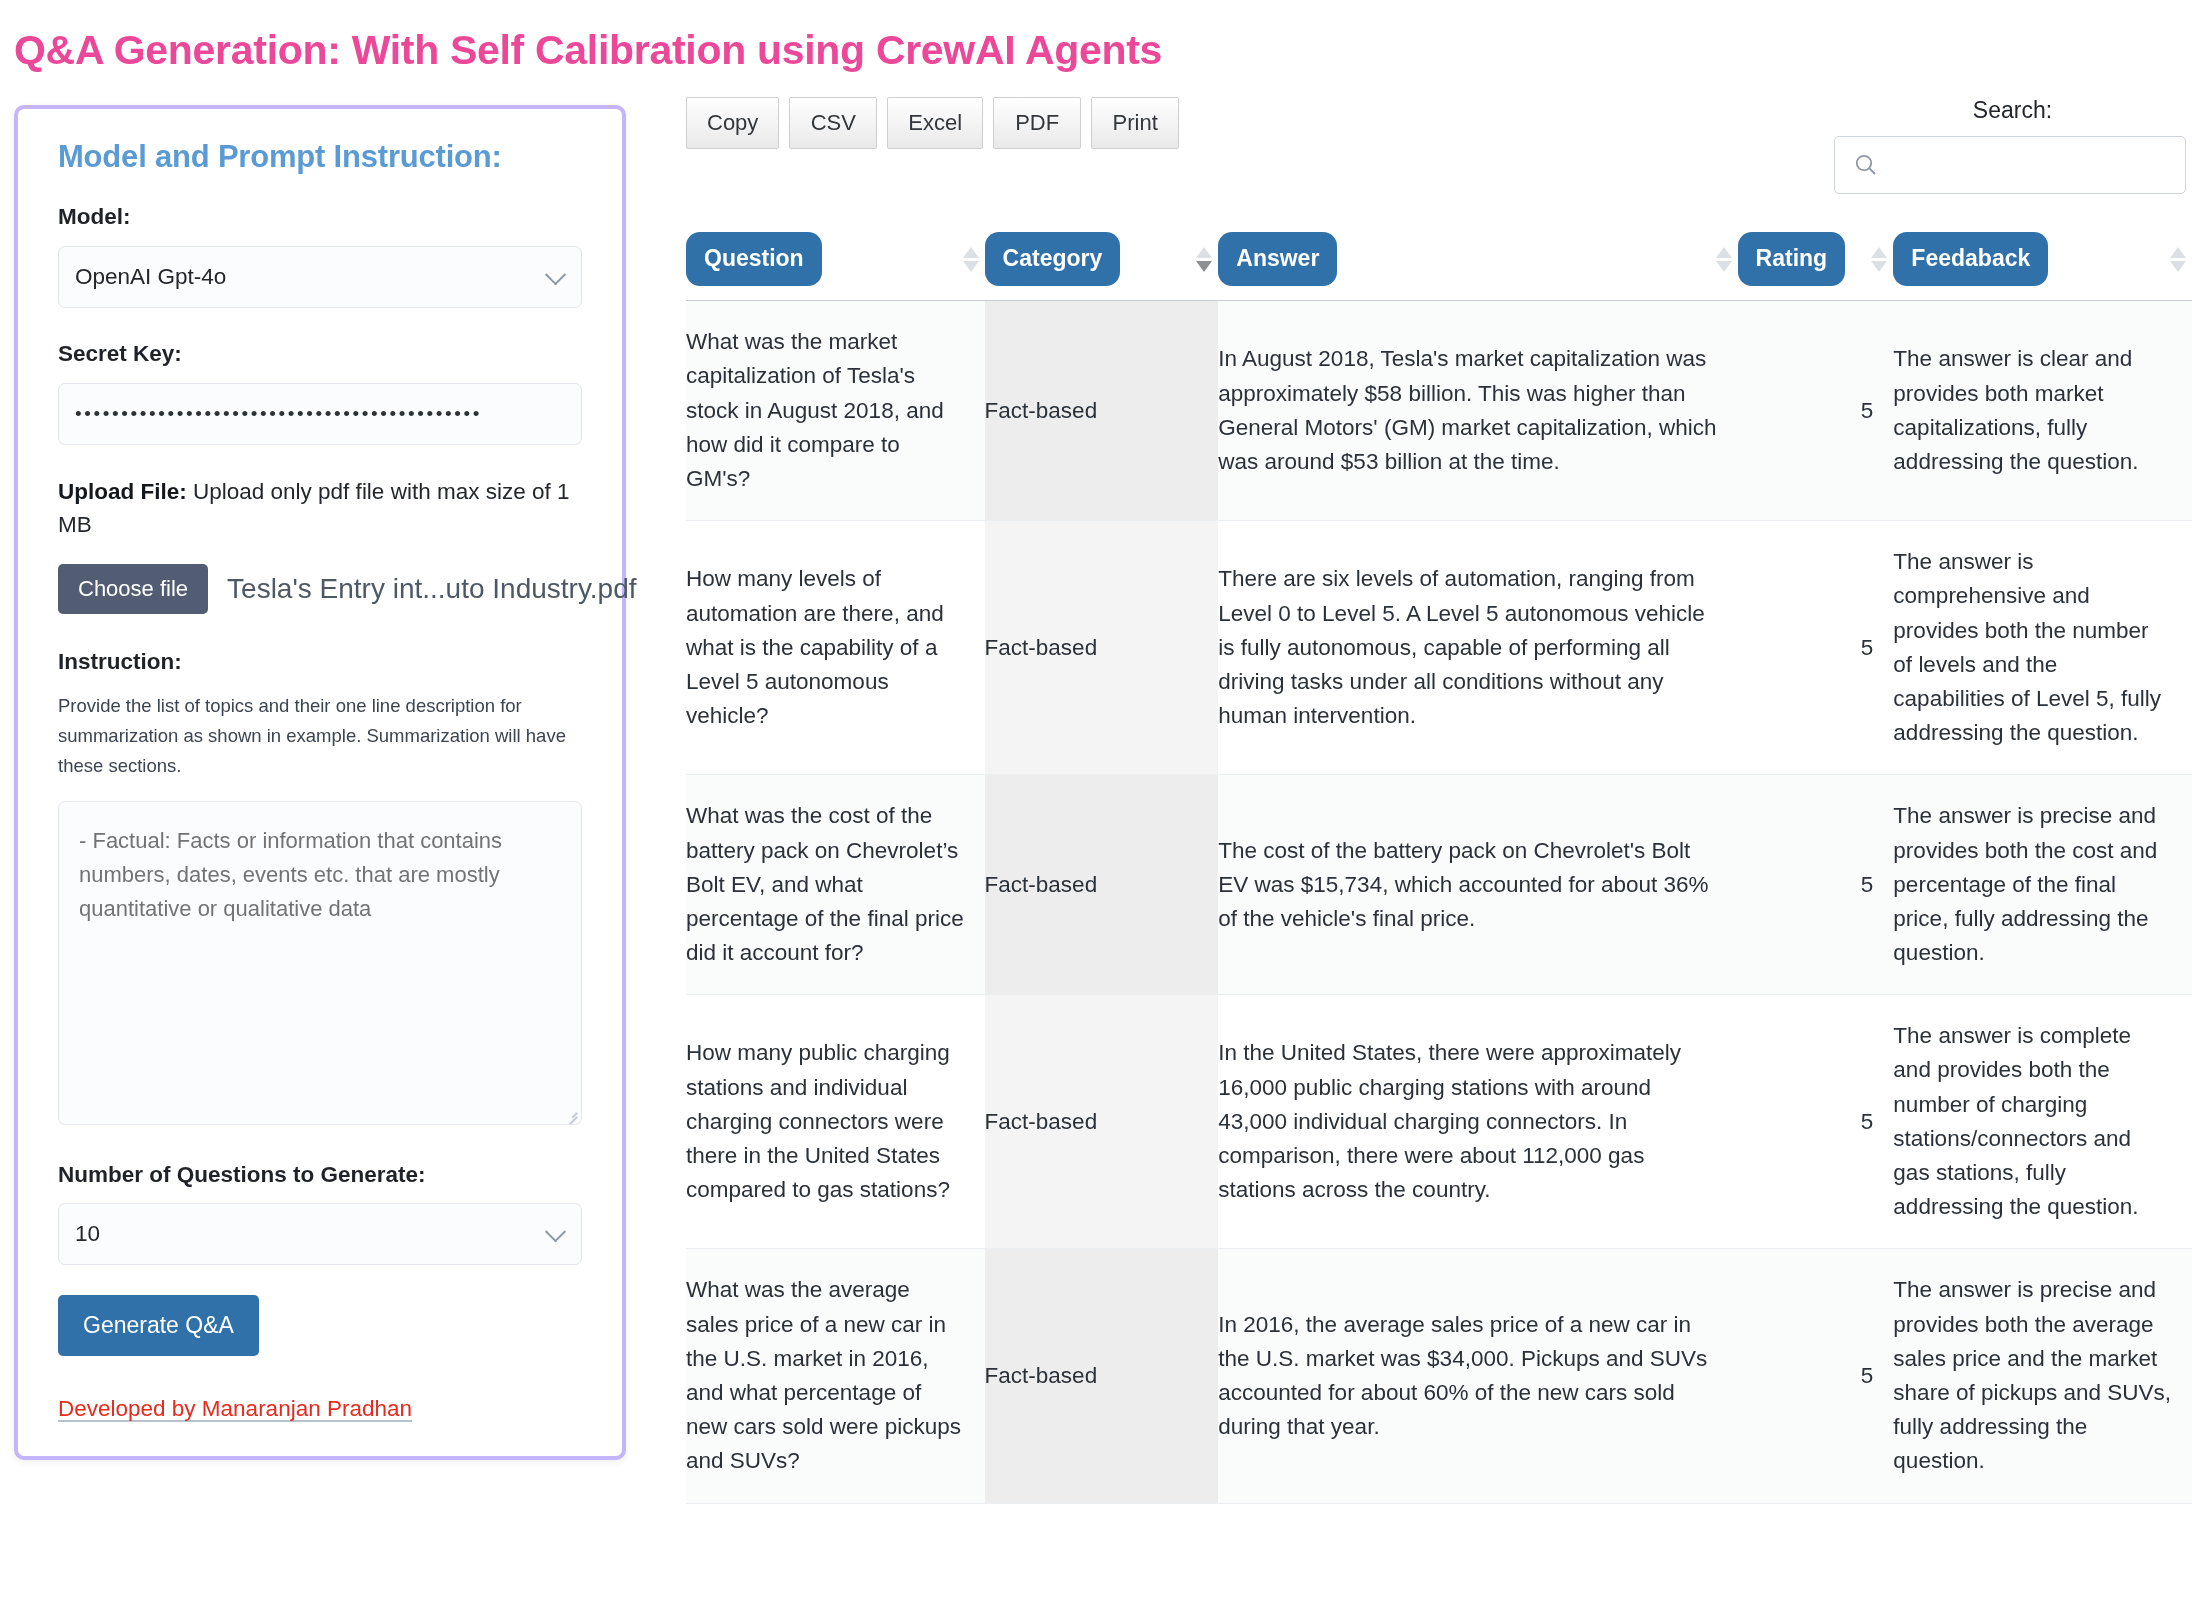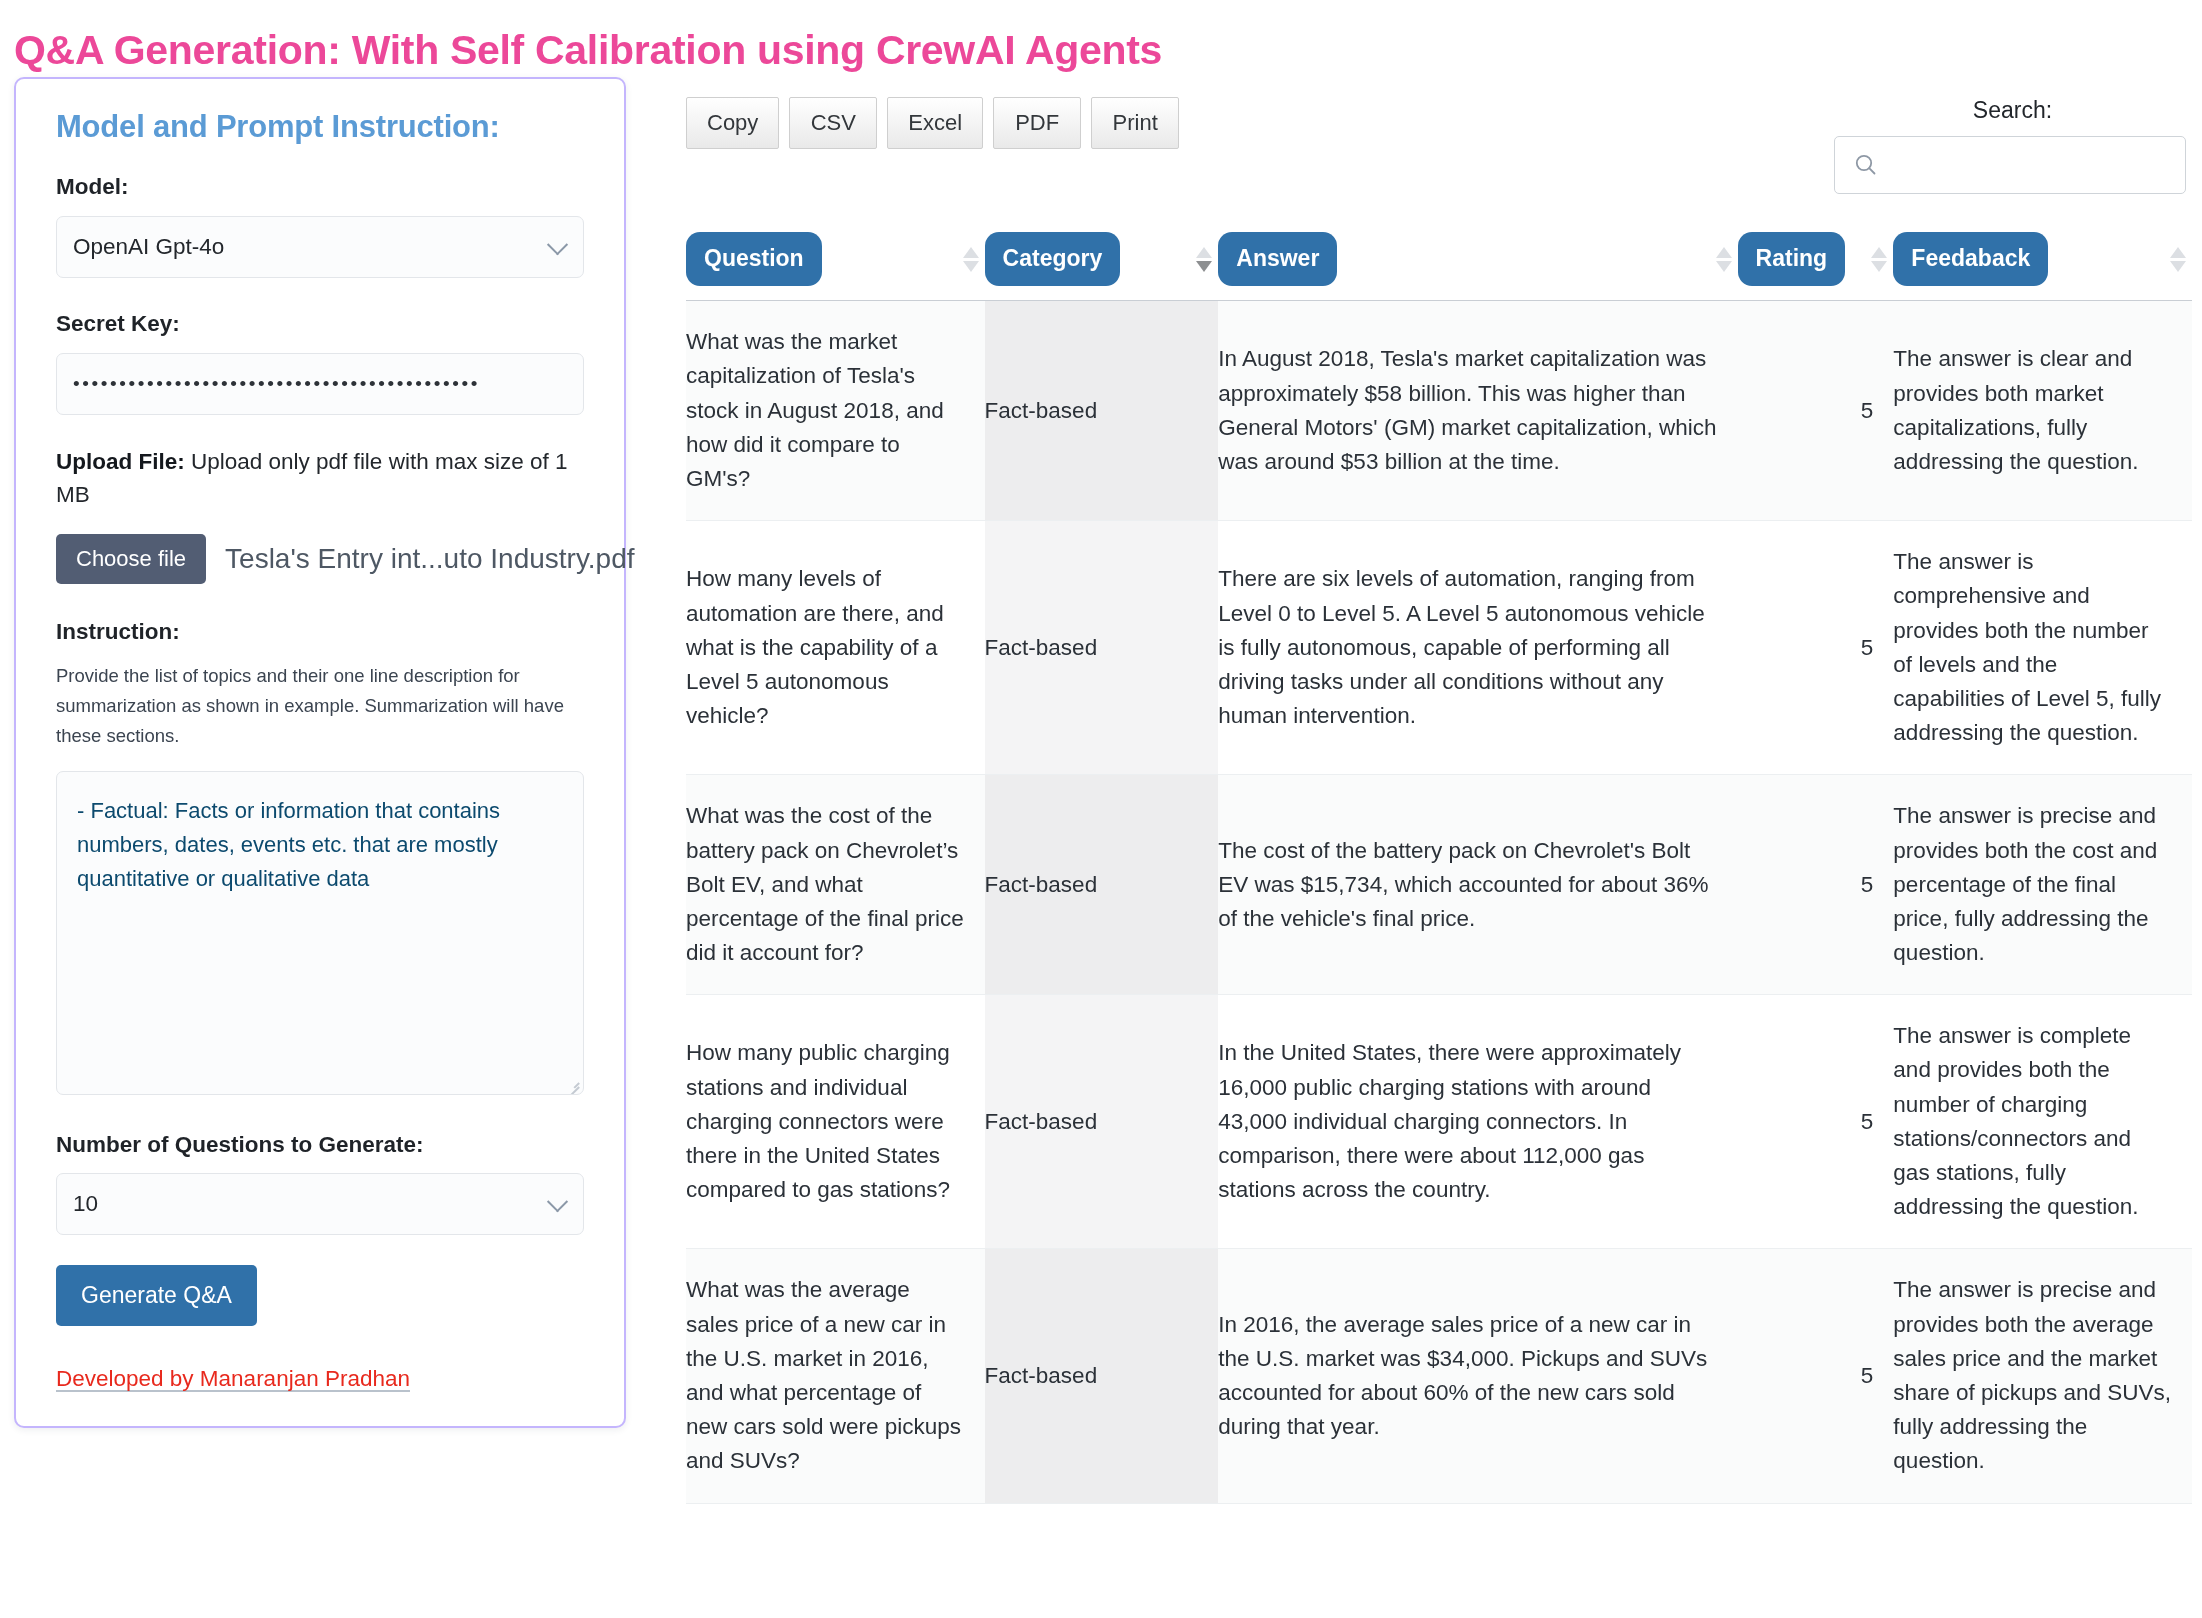--- a/index.html
+++ b/index.html
@@ -31,24 +31,25 @@
     align-items: flex-start;
     padding: 0 0 0 14px;
     gap: 0;
   }
 
   
   .side-card {
     width: 612px;
     flex: 0 0 612px;
     background: #ffffff;
-    border: 2px solid #c4b5fd;
+    border: 4px solid #c4b5fd;
     border-radius: 10px;
     box-shadow: 0 2px 7px rgba(30,40,60,0.08);
     padding: 30px 40px 34px 40px;
+    margin-top: 28px;
   }
   .card-title {
     color: #5b9bd5;
     font-size: 31px;
     font-weight: bold;
     margin: 0 0 26px 0;
     letter-spacing: -0.2px;
   }
   .field-label {
     font-size: 22.5px;
@@ -126,21 +127,21 @@
     margin: 0 0 20px 0;
   }
   .textarea-box {
     width: 100%;
     height: 324px;
     border: 1px solid #e3e6ea;
     border-radius: 7px;
     background: #fbfcfd;
     padding: 22px 20px;
     font-size: 22px;
-    color: #0c4a6e;
+    color: #737373;
     line-height: 1.56;
     position: relative;
     margin-bottom: 34px;
     overflow: hidden;
   }
   .textarea-box .resize-grip {
     position: absolute;
     right: 4px; bottom: 4px;
     width: 14px; height: 14px;
   }

